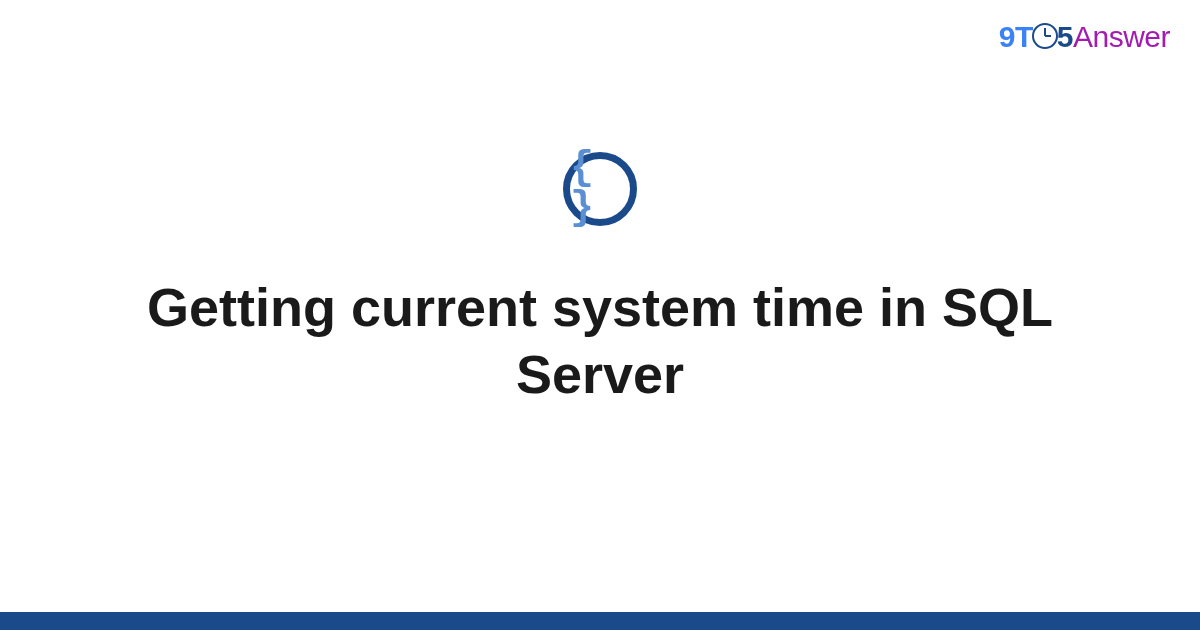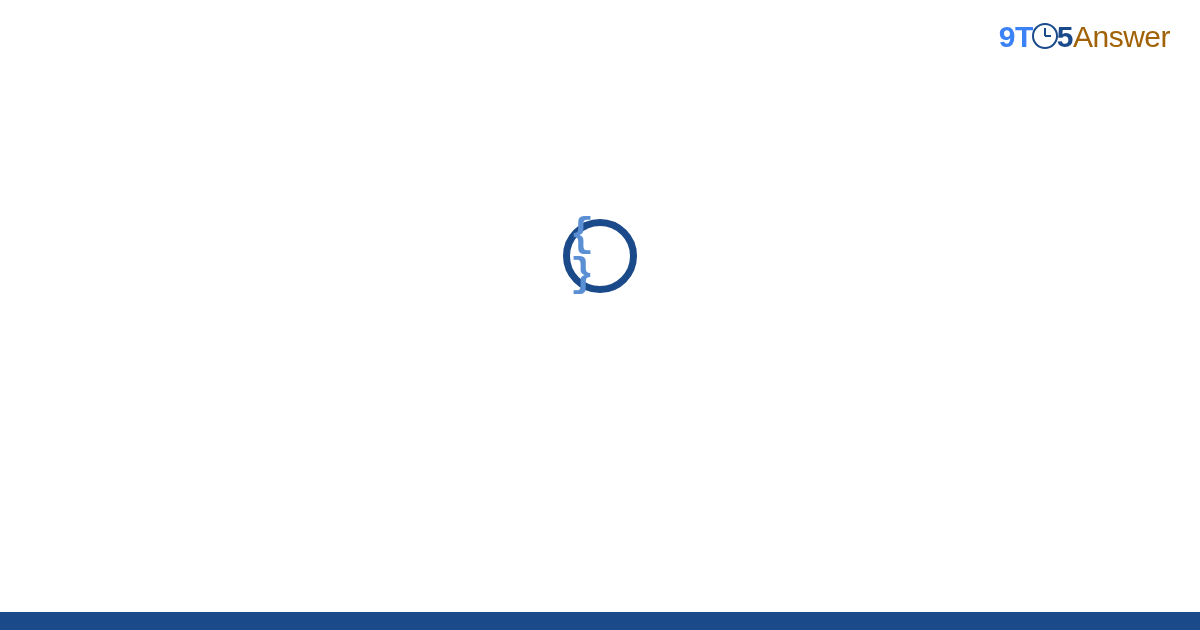--- a/index.html
+++ b/index.html
@@ -56,21 +56,21 @@
       width: 6px;
       height: 2px;
       background: #1a4a8a;
       top: 10px;
       left: 50%;
     }
     .logo-5 {
       color: #1a4a8a;
     }
     .logo-answer {
-      color: #a16207;
+      color: #a21caf;
       font-weight: 500;
     }
     .content {
       position: absolute;
       top: 0;
       left: 0;
       width: 100%;
       height: 100%;
       display: flex;
       flex-direction: column;
@@ -120,15 +120,16 @@
 <div class="header">
   <span class="logo">
     <span class="logo-9t">9T</span><span class="logo-clock"></span><span class="logo-5">5</span><span class="logo-answer">Answer</span>
   </span>
 </div>
 
 <div class="content">
   <div class="center-icon">
     <span class="braces">{ }</span>
   </div>
+  <h1 class="title">Getting current system time in SQL Server</h1>
 </div>
 
 <div class="footer-bar"></div>
 
 </body></html>

